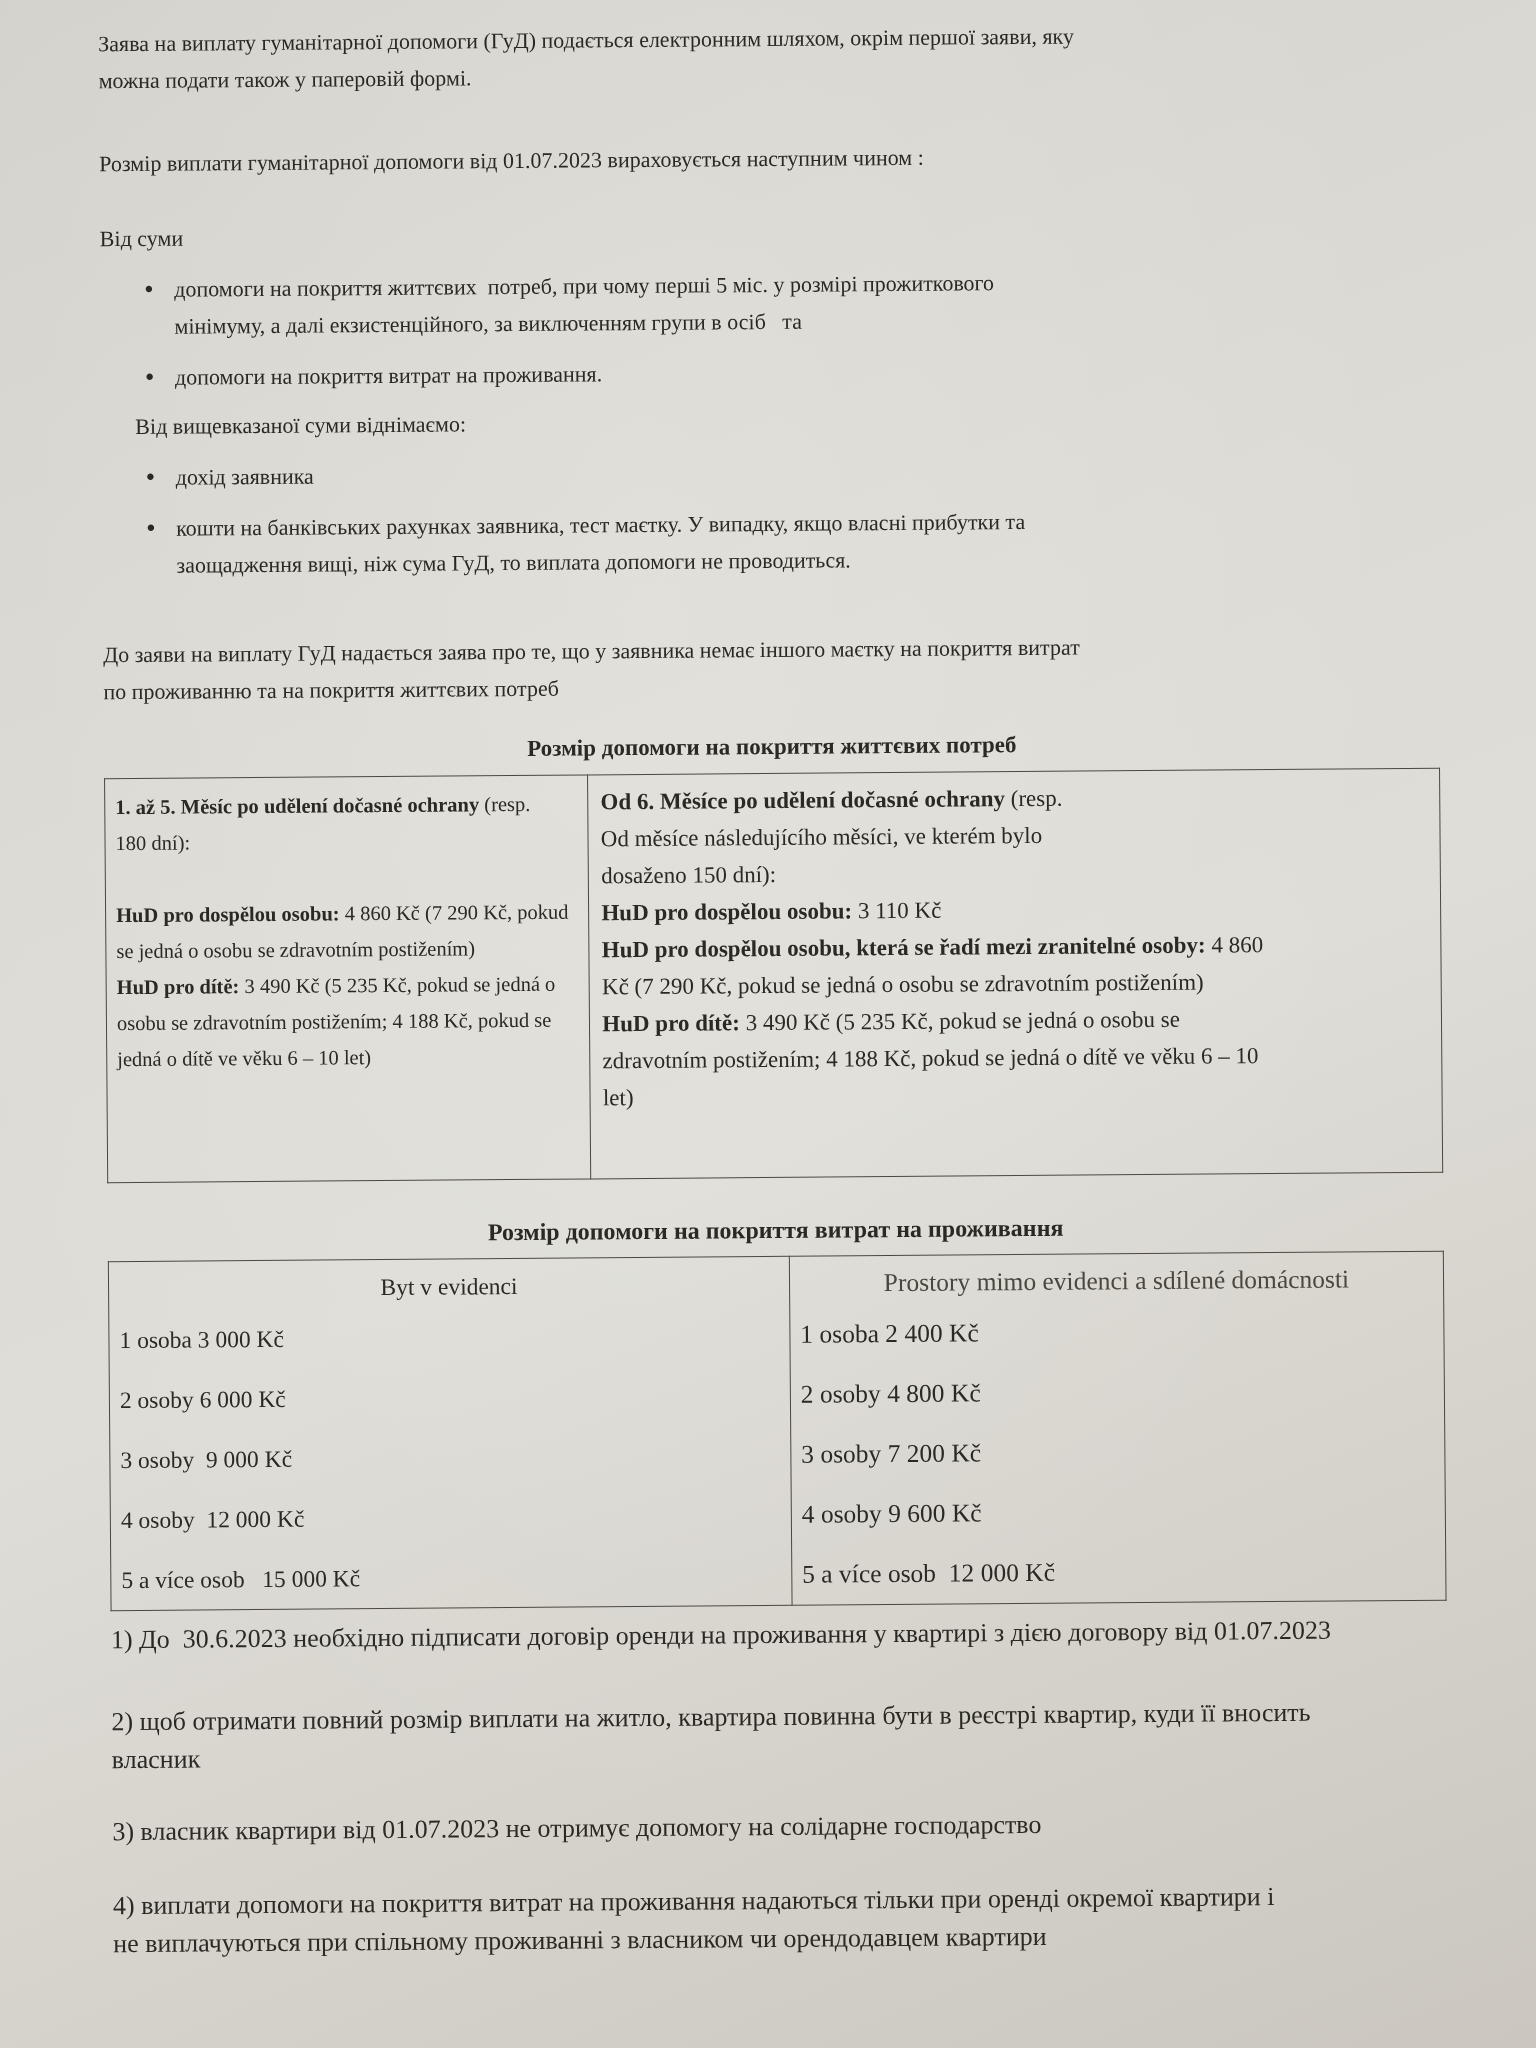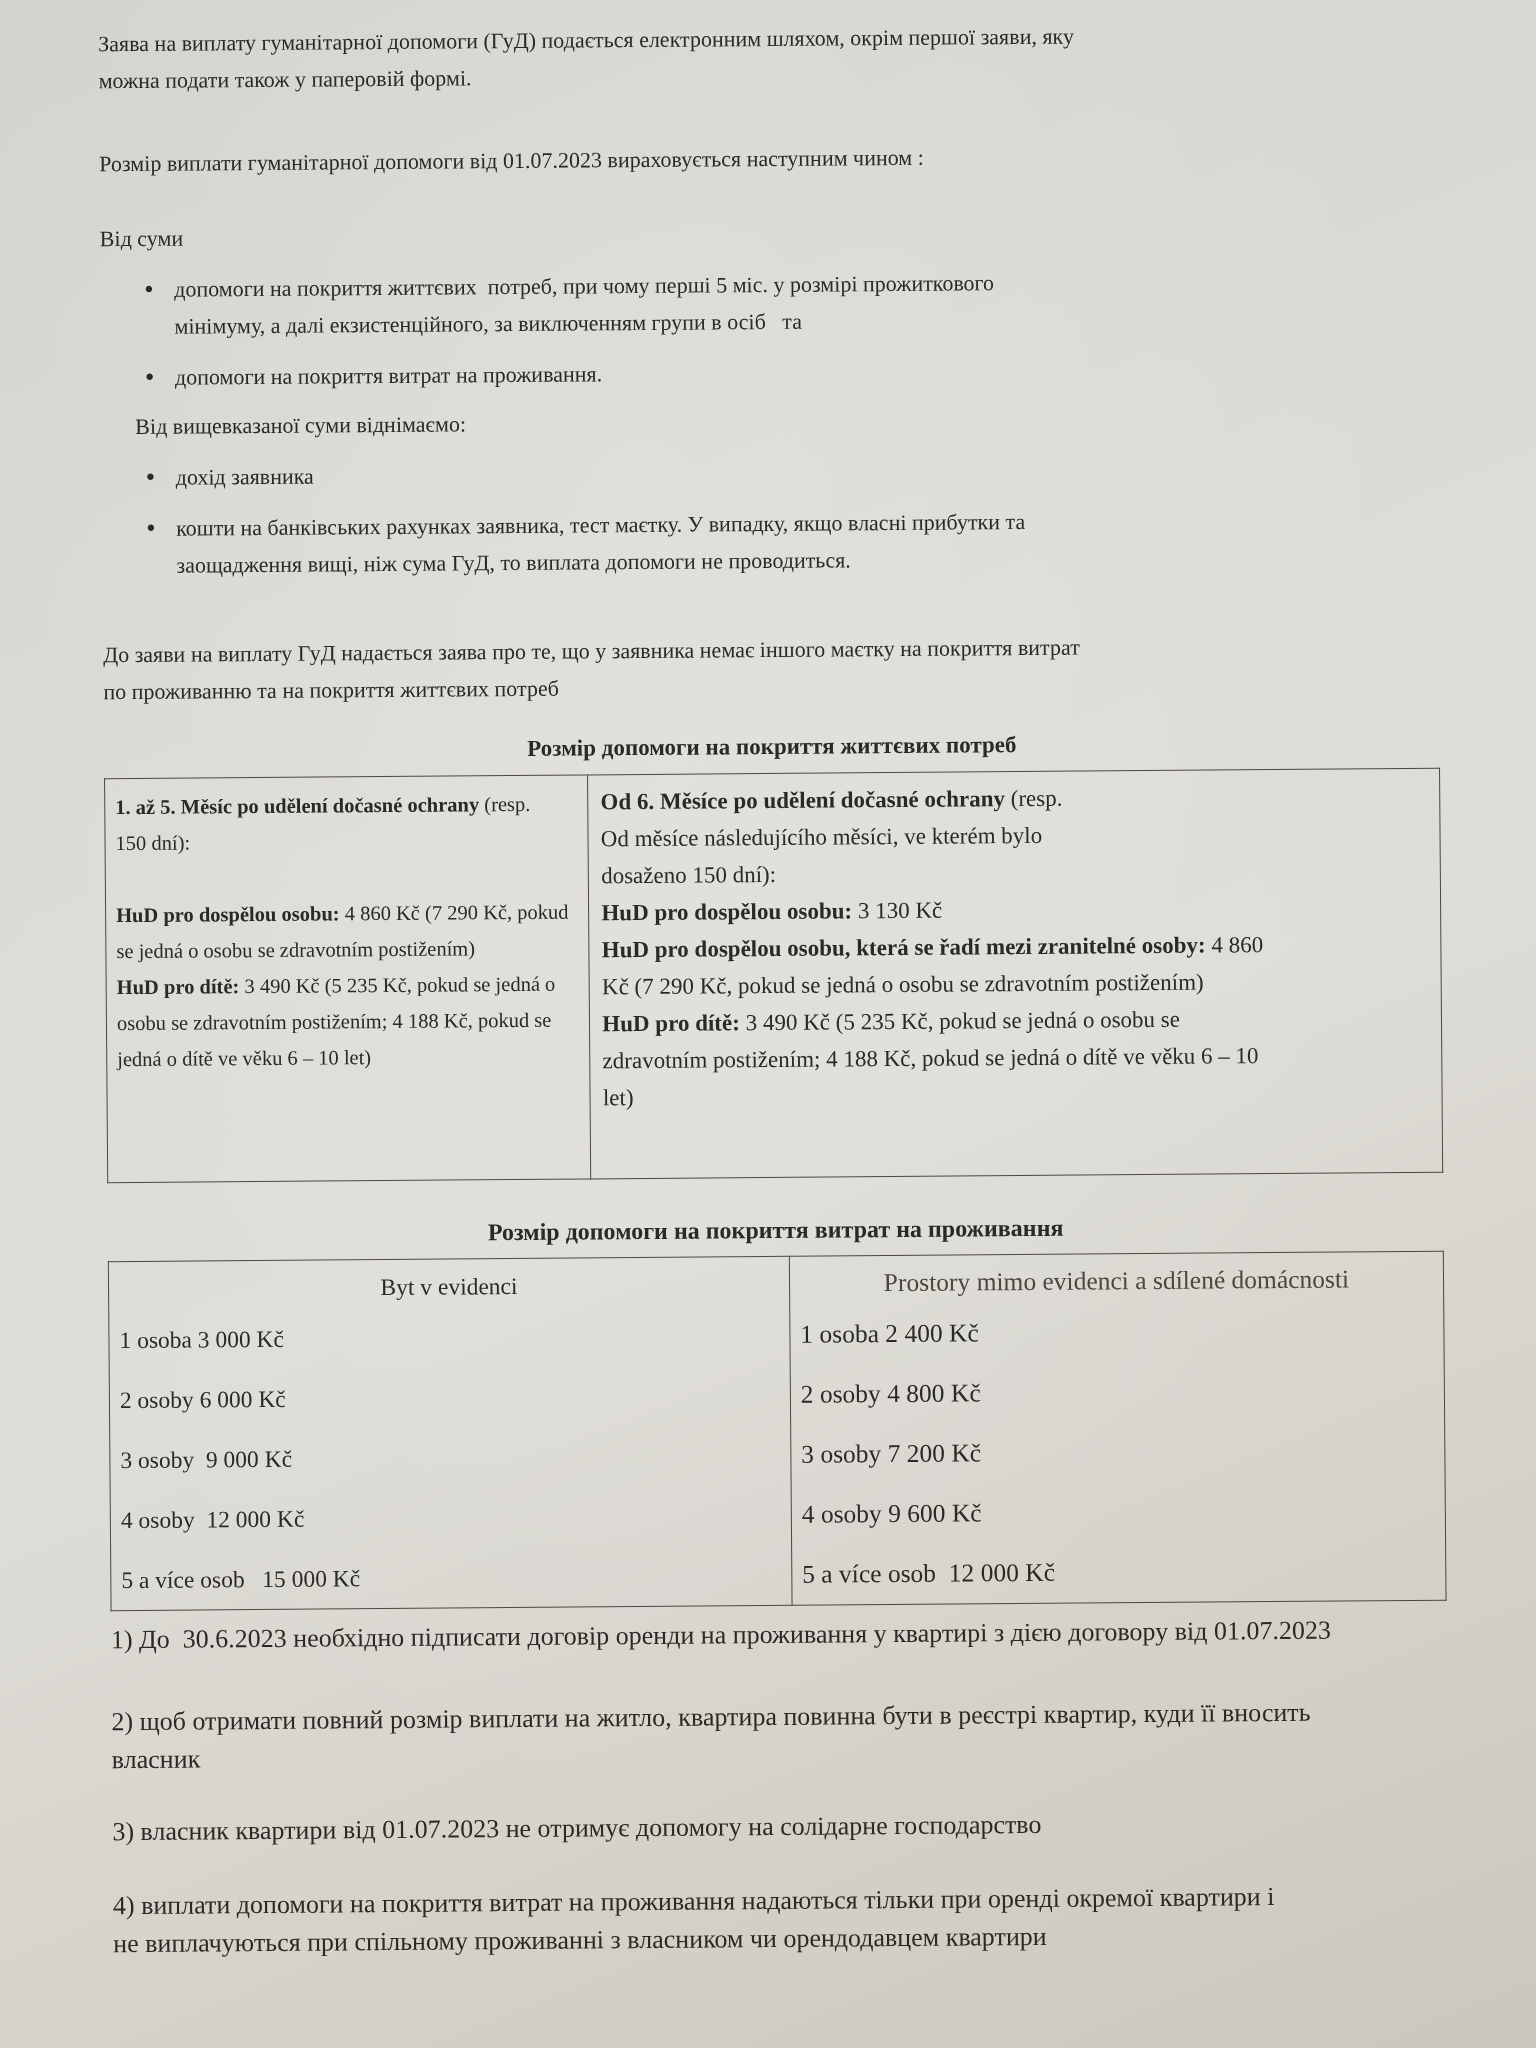--- a/index.html
+++ b/index.html
@@ -92,28 +92,28 @@
   </ul>
 
   <p class="base p3">До заяви на виплату ГуД надається заява про те, що у заявника немає іншого маєтку на покриття витрат по проживанню та на покриття життєвих потреб</p>
 
   <p class="tbl-title tt1">Розмір допомоги на покриття життєвих потреб</p>
 
   <table class="table1">
     <tbody>
       <tr>
         <td class="t1-left">
-          <p class="cellp"><span class="bld hline">1. až 5. Měsíc po udělení dočasné ochrany</span><span class="hline"> (resp.</span><br><span>150 dní):</span></p>
+          <p class="cellp"><span class="bld hline">1. až 5. Měsíc po udělení dočasné ochrany</span><span class="hline"> (resp.</span><br><span>180 dní):</span></p>
           <div class="gap-line"></div>
           <p class="cellp"><span class="bld">HuD pro dospělou osobu:</span><span> 4 860 Kč (7 290 Kč, pokud se jedná o osobu se zdravotním postižením)</span></p>
           <p class="cellp"><span class="bld">HuD pro dítě:</span><span> 3 490 Kč (5 235 Kč, pokud se jedná o osobu se zdravotním postižením; 4 188 Kč, pokud se jedná o dítě ve věku 6 – 10 let)</span></p>
         </td>
         <td class="t1-right">
           <p class="cellp"><span class="bld hline">Od 6. Měsíce po udělení dočasné ochrany</span><span class="hline"> (resp.</span><br><span>Od měsíce následujícího měsíci, ve kterém bylo</span><br><span>dosaženo 150 dní):</span></p>
-          <p class="cellp"><span class="bld">HuD pro dospělou osobu:</span><span> 3 130 Kč</span></p>
+          <p class="cellp"><span class="bld">HuD pro dospělou osobu:</span><span> 3 110 Kč</span></p>
           <p class="cellp"><span class="bld">HuD pro dospělou osobu, která se řadí mezi zranitelné osoby:</span><span> 4 860 Kč (7 290 Kč, pokud se jedná o osobu se zdravotním postižením)</span></p>
           <p class="cellp"><span class="bld">HuD pro dítě:</span><span> 3 490 Kč (5 235 Kč, pokud se jedná o osobu se zdravotním postižením; 4 188 Kč, pokud se jedná o dítě ve věku 6 – 10 let)</span></p>
         </td>
       </tr>
     </tbody>
   </table>
 
   <p class="tbl-title tt2">Розмір допомоги на покриття витрат на проживання</p>
 
   <table class="table2">

